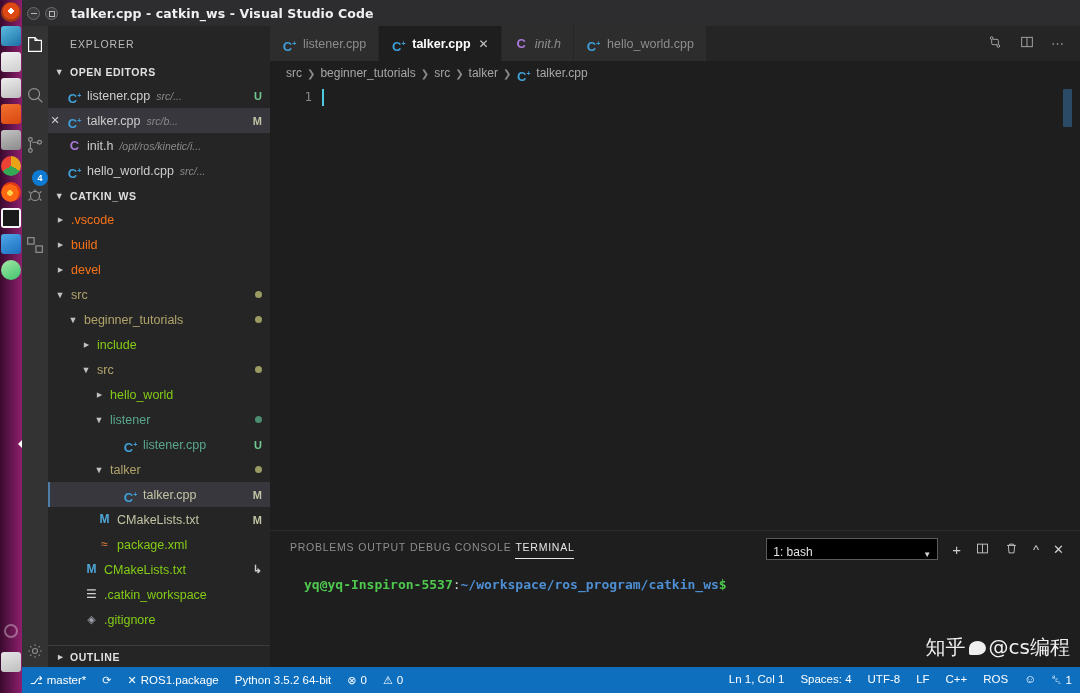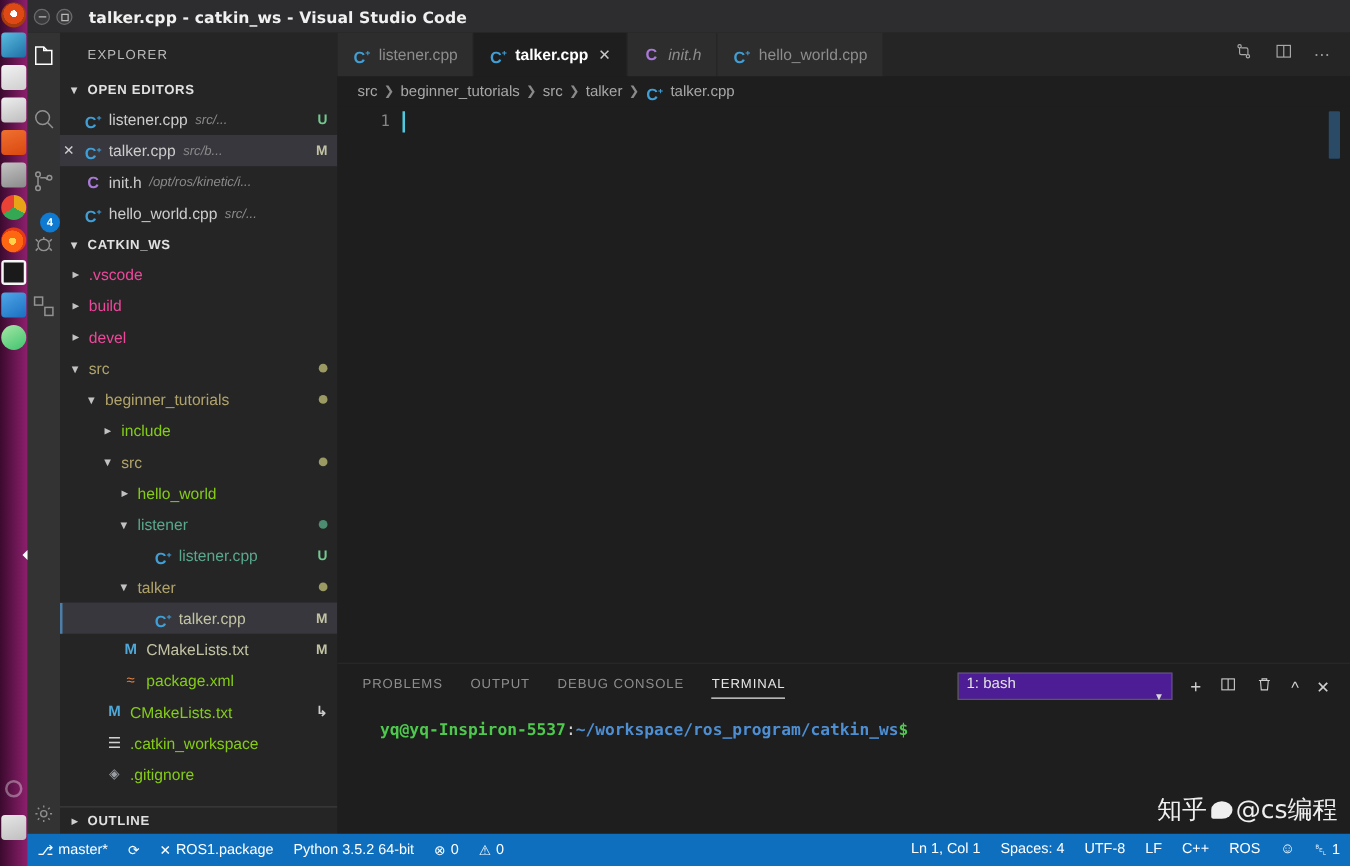--- a/index.html
+++ b/index.html
@@ -125,21 +125,21 @@
   .ic-git { color:#9aa0a6; font-size:11px; line-height:15px; text-align:center; }
 
   
   .tree { flex:1; overflow:hidden; position:relative; }
   .tree .row { height:25px; }
   .arrow { width:12px; text-align:center; font-size:9px; color:#c2c2c2; flex:0 0 auto; }
   .arrow.right { transform: rotate(-90deg); }
   .t-olive { color:#b0a36a; }
   .t-teal  { color:#5aa88b; }
   .t-plain { color:#84cc16; }
-  .t-dim   { color:#ec4899; }
+  .t-dim   { color:#f97316; }
   .t-mod   { color:#c3c3a4; }
 
   .outline-header {
     height:22px; display:flex; align-items:center; gap:4px;
     font-size:10.5px; font-weight:bold; letter-spacing:.55px; color:#e0e0e0;
     padding-left:5px; border-top:1px solid #3c3c3c; background:#252526;
   }
 
   
   .editor-area {
@@ -188,23 +188,23 @@
   .panel-tab {
     font-size:10.5px; letter-spacing:.75px; color:#8e8e8e; cursor:pointer;
     position:relative; padding-bottom:4px; text-transform:uppercase;
   }
   .panel-tab.active { color:#e7e7e7; }
   .panel-tab.active::after {
     content:""; position:absolute; left:0; right:0; bottom:-2px; height:1px; background:#e7e7e7;
   }
   .panel-right { margin-left:auto; display:flex; align-items:center; gap:14px; padding-right:16px; }
   .term-select {
-    width:172px; height:22px; background:#4c1d95; border:1px solid #5a5a5a;
-    color:#e4e4e4; font-size:12px; display:flex; align-items:flex-start;
-    padding:0 6px; position:relative; cursor:pointer;flex-direction:column;
+    width:172px; height:22px; background:#000000; border:1px solid #5a5a5a;
+    color:#e4e4e4; font-size:12px; display:flex; align-items:flex-end;
+    padding:0 6px; position:relative; cursor:pointer;
   }
   .term-select .caretdown { margin-left:auto; font-size:8px; color:#d6d6d6; }
   .picon { color:#cfcfcf; font-size:15px; cursor:pointer; line-height:1; }
   .term-body { flex:1; padding:10px 0 0 20px; position:relative; overflow:hidden; }
   .term-line {
     font-family:"DejaVu Sans Mono", monospace; font-size:13px; white-space:nowrap;
     font-weight:bold;
     margin-left:14px;
   }
   .tg { color:#4ec94e; }
@@ -489,21 +489,21 @@
       </div>
 
     <div class="code-area">
       <div class="line-no">1</div>
       <div class="caret"></div>
       <div class="code-scroll"></div>
     </div>
 
     <div class="panel">
       <div class="panel-header">
-        <div id="panel-tabs" style="display:flex;align-items:center;gap:22px;">
+        <div id="panel-tabs" style="display:flex;align-items:center;gap:4px;">
             <div class="panel-tab">PROBLEMS</div>
             <div class="panel-tab">OUTPUT</div>
             <div class="panel-tab">DEBUG CONSOLE</div>
             <div class="panel-tab active">TERMINAL</div>
           </div>
         <div class="panel-right">
           <div class="term-select">
             <span>1: bash</span>
             <span class="caretdown">▼</span>
           </div>

